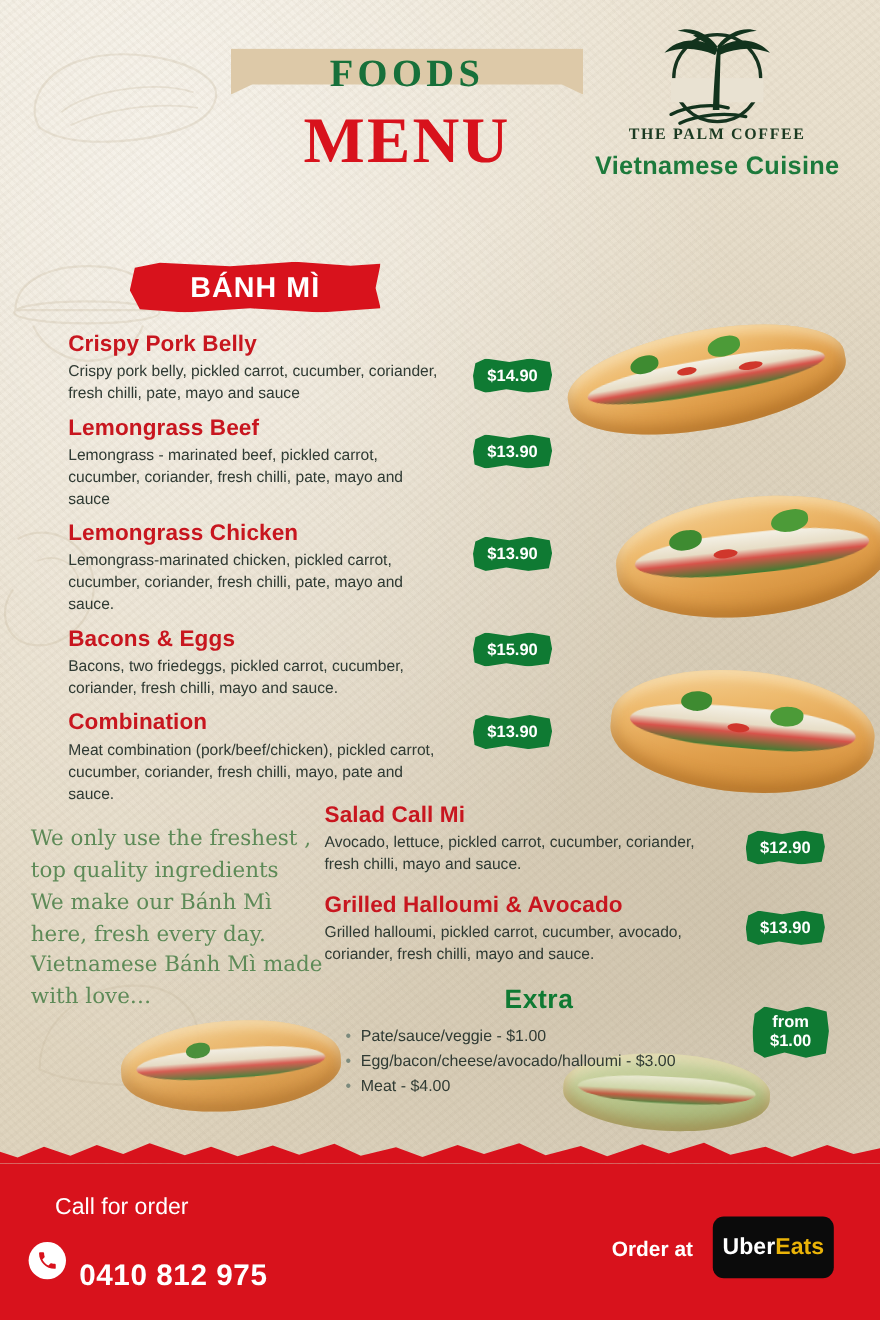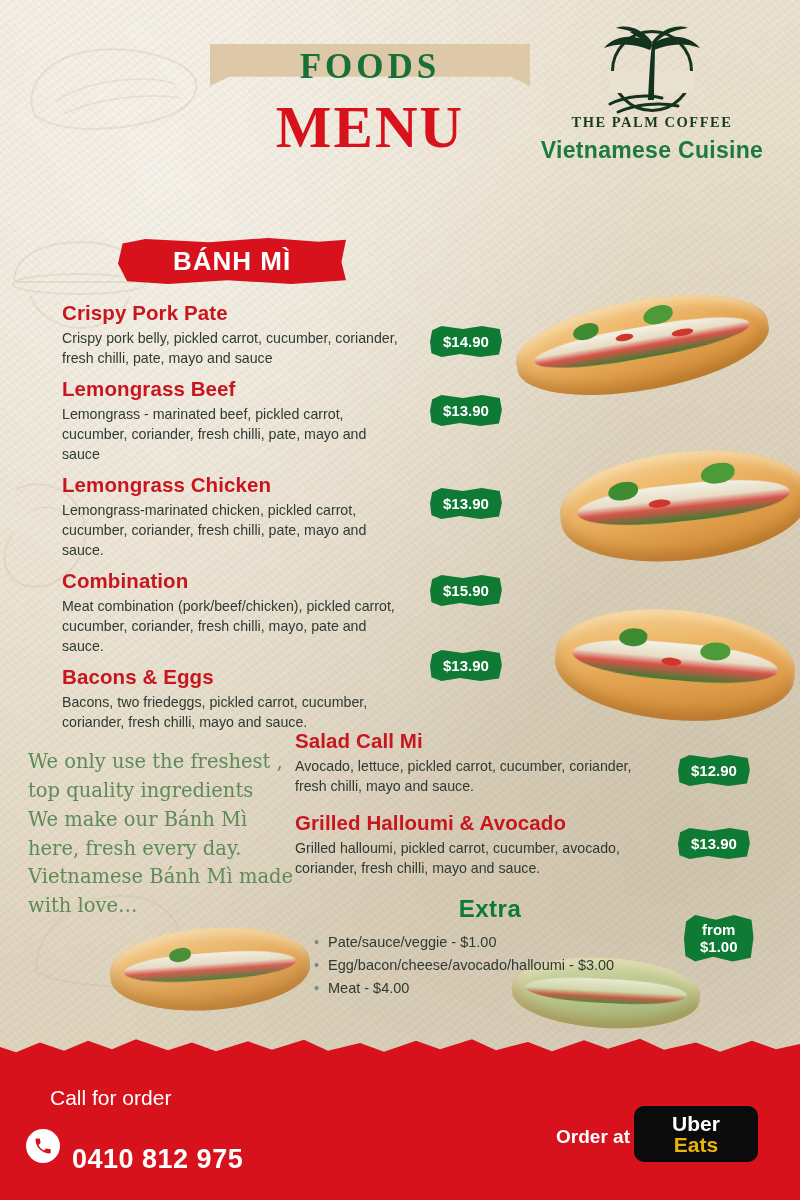--- a/index.html
+++ b/index.html
@@ -186,22 +186,22 @@
     display: flex; align-items: center; justify-content: center;
   }
   .phone-num { color: #fff; font-size: 27px; font-weight: 700; letter-spacing: .5px; margin-top: 28px; }
 
   .order-at {
     position: absolute; right: 170px; top: 68px;
     color: #fff; font-size: 19px; font-weight: 700;
   }
   .uber {
     position: absolute; right: 42px; top: 48px;
-    width: 124px; height: 56px; border-radius: 10px; background: #0b0b0b;
-    display: flex; flex-direction: column; align-items: center; justify-content: center;
+    width: 110px; height: 56px; border-radius: 10px; background: #0b0b0b;
+    display: flex; flex-direction: row; align-items: center; justify-content: center;
     line-height: 1.02;
   }
   .uber .u1 { color: #fff; font-size: 21px; font-weight: 700; }
   .uber .u2 { color: #eab308; font-size: 21px; font-weight: 700; }
 </style>
 </head>
 <body>
 
 <div class="poster">
   <div class="grain"></div>
@@ -280,38 +280,38 @@
     <div class="fill"></div>
     <div class="herb" style="left:30%; top:22%; width:22px; height:14px;"></div>
   </div>
   <div class="banh" style="left:512px; top:958px; width:188px; height:70px; transform: rotate(3deg); opacity:.85;">
     <div class="bread" style="background:linear-gradient(170deg,#d9e0b6 0%,#b9c98a 45%,#93ab63 100%);"></div>
     <div class="fill" style="background:linear-gradient(180deg,#eef0d8 0%,#cfd9a8 50%,#c0492f 75%,#3f7d31 100%);"></div>
   </div>
 
   <div class="menu-col">
     <div class="item">
-      <div class="item-name">Crispy Pork Pate</div>
+      <div class="item-name">Crispy Pork Belly</div>
       <div class="item-desc">Crispy pork belly, pickled carrot, cucumber, coriander, fresh chilli, pate, mayo and sauce</div>
     </div>
     <div class="item">
       <div class="item-name">Lemongrass Beef</div>
       <div class="item-desc">Lemongrass - marinated beef, pickled carrot, cucumber, coriander, fresh chilli, pate, mayo and sauce</div>
     </div>
     <div class="item">
       <div class="item-name">Lemongrass Chicken</div>
       <div class="item-desc">Lemongrass-marinated chicken, pickled carrot, cucumber, coriander, fresh chilli, pate, mayo and sauce.</div>
     </div>
     <div class="item">
+      <div class="item-name">Bacons &amp; Eggs</div>
+      <div class="item-desc">Bacons, two friedeggs, pickled carrot, cucumber, coriander, fresh chilli, mayo and sauce.</div>
+    </div>
+    <div class="item">
       <div class="item-name">Combination</div>
       <div class="item-desc">Meat combination (pork/beef/chicken), pickled carrot, cucumber, coriander, fresh chilli, mayo, pate and sauce.</div>
-    </div>
-    <div class="item">
-      <div class="item-name">Bacons &amp; Eggs</div>
-      <div class="item-desc">Bacons, two friedeggs, pickled carrot, cucumber, coriander, fresh chilli, mayo and sauce.</div>
     </div>
   </div>
 
   <div class="price-tag" style="left:430px; top:326px;">$14.90</div>
   <div class="price-tag" style="left:430px; top:395px;">$13.90</div>
   <div class="price-tag" style="left:430px; top:488px;">$13.90</div>
   <div class="price-tag" style="left:430px; top:575px;">$15.90</div>
   <div class="price-tag" style="left:430px; top:650px;">$13.90</div>
 
   <div class="note">

